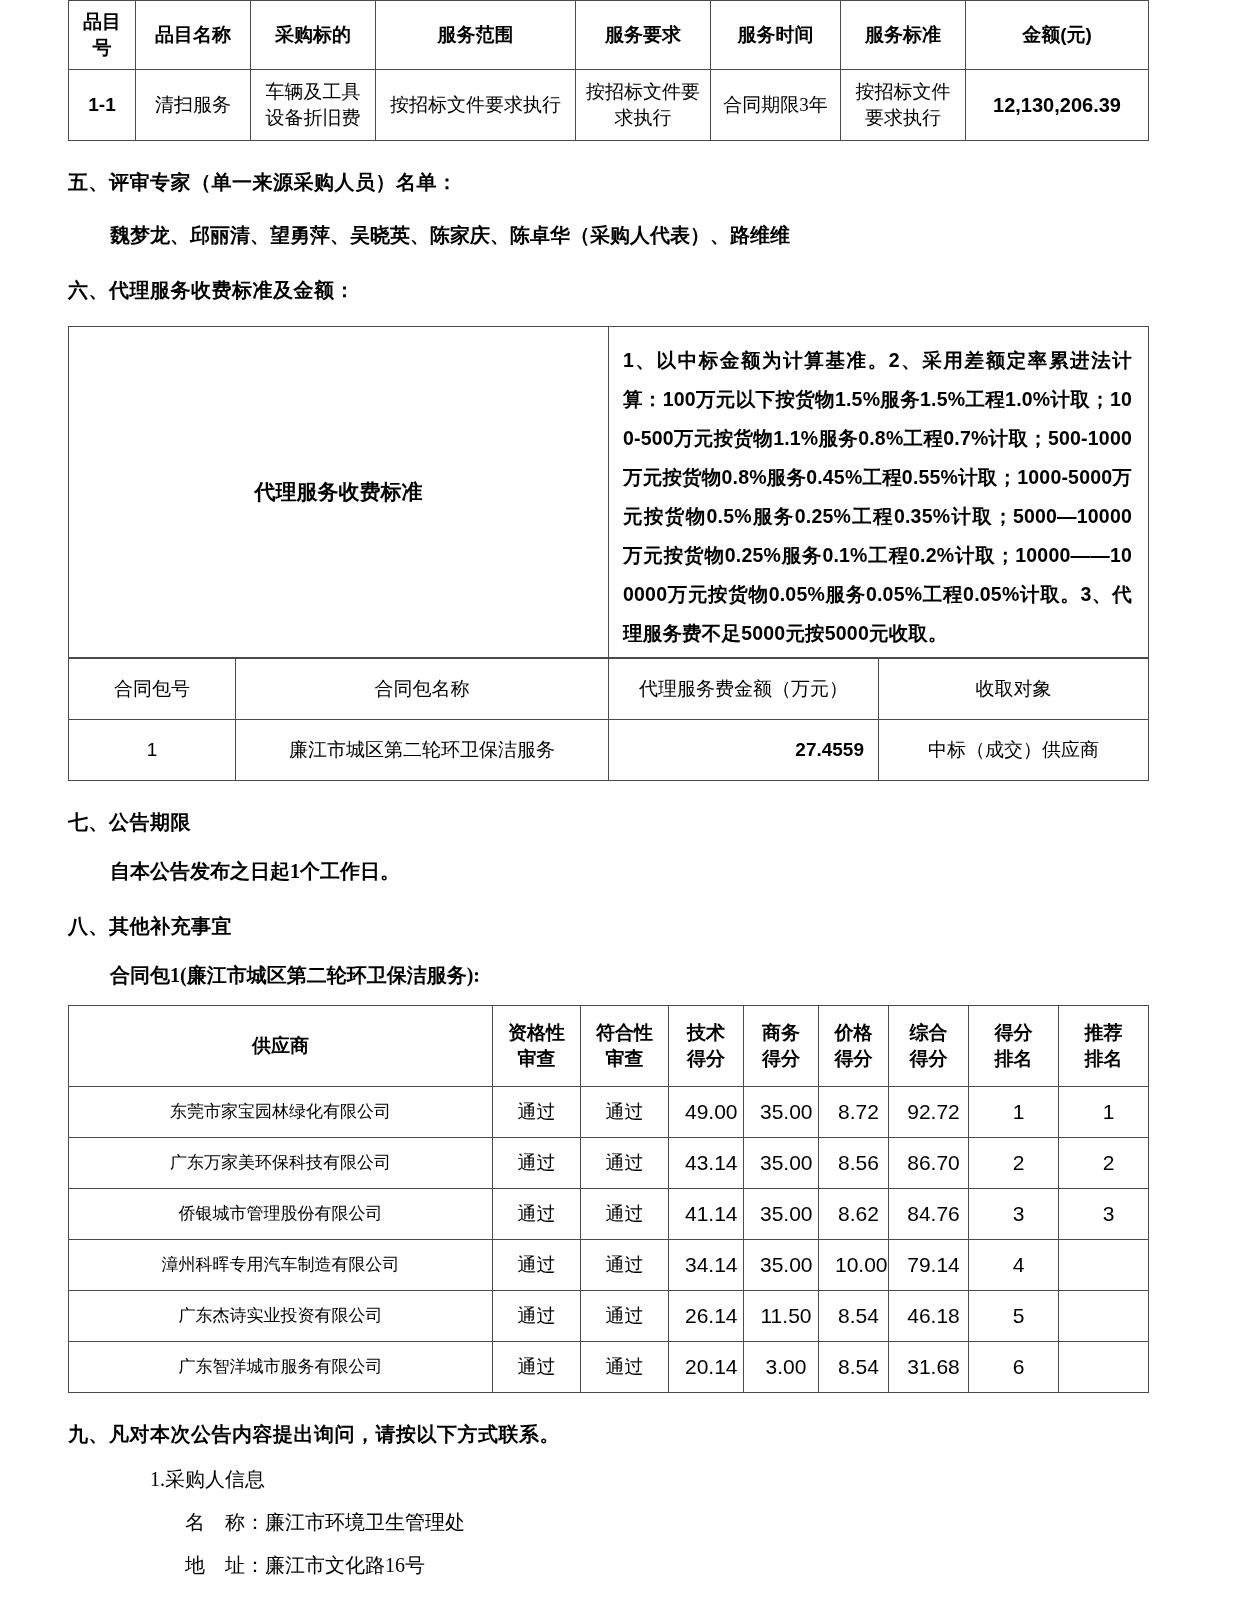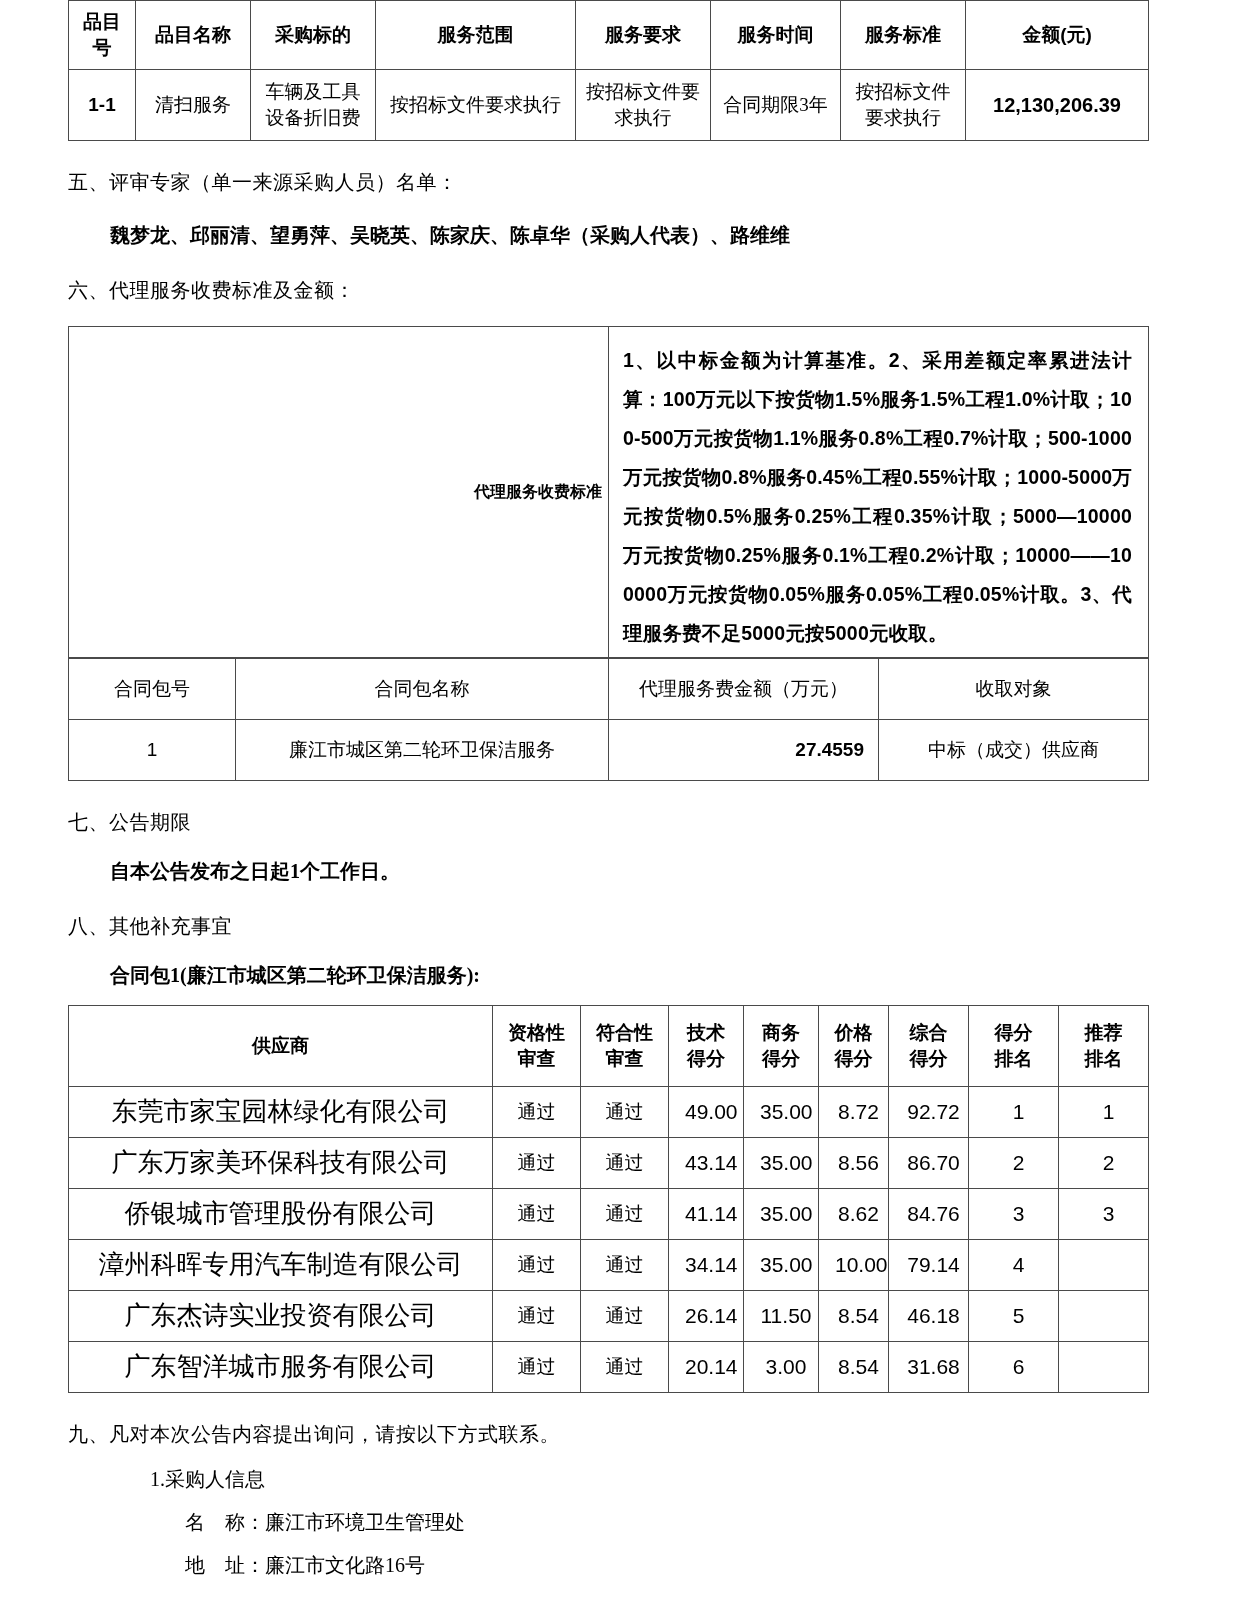--- a/index.html
+++ b/index.html
@@ -60,21 +60,21 @@
   .item-table .row td.amount {
     font-family: "Liberation Sans", "DejaVu Sans", sans-serif;
     font-weight: bold;
     font-size: 20px;
   }
 
   
   .sec-head {
     margin: 28px 0 0 68px;
     font-family: "Liberation Sans", "DejaVu Sans", sans-serif;
-    font-weight: normal;
+    font-weight: bold;
     font-size: 20px;
     letter-spacing: 0.5px;
   }
   .body-line {
     margin: 26px 0 0 110px;
     font-size: 20px;
     font-weight: bold;
   }
   .body-line.tight {
     margin-top: 22px;
@@ -88,24 +88,24 @@
     font-size: 20px;
   }
 
   
   .fee-table {
     width: 1080px;
     margin: 22px 0 0 68px;
   }
   .fee-table td.fee-label {
     width: 540px;
-    text-align: right;
-    font-family: "Liberation Sans", "DejaVu Sans", sans-serif;
-    font-weight: bold;
-    font-size: 16px;
+    text-align: center;
+    font-family: "Liberation Sans", "DejaVu Sans", sans-serif;
+    font-weight: bold;
+    font-size: 21px;
     vertical-align: middle;
   }
   .fee-table td.fee-text {
     padding: 14px 16px 4px 14px;
     font-family: "Liberation Sans", "DejaVu Sans", sans-serif;
     font-weight: bold;
     font-size: 19.5px;
     line-height: 2.0;
     text-align: justify;
     letter-spacing: 0.2px;
@@ -144,21 +144,21 @@
   }
   .score-table .hdr td {
     font-family: "Liberation Sans", "DejaVu Sans", sans-serif;
     font-weight: bold;
     line-height: 1.35;
     height: 72px;
     font-size: 19px;
   }
   .score-table td.supplier {
     text-align: center;
-    font-size: 26px;
+    font-size: 17px;
   }
   .score-table td.numcell {
     font-family: Liberation Sans, sans-serif;
     font-size: 21px;
     padding-left: 16px;
   }
   .nowrapbr { white-space: pre-line; }
 </style>
 </head>
 <body>

